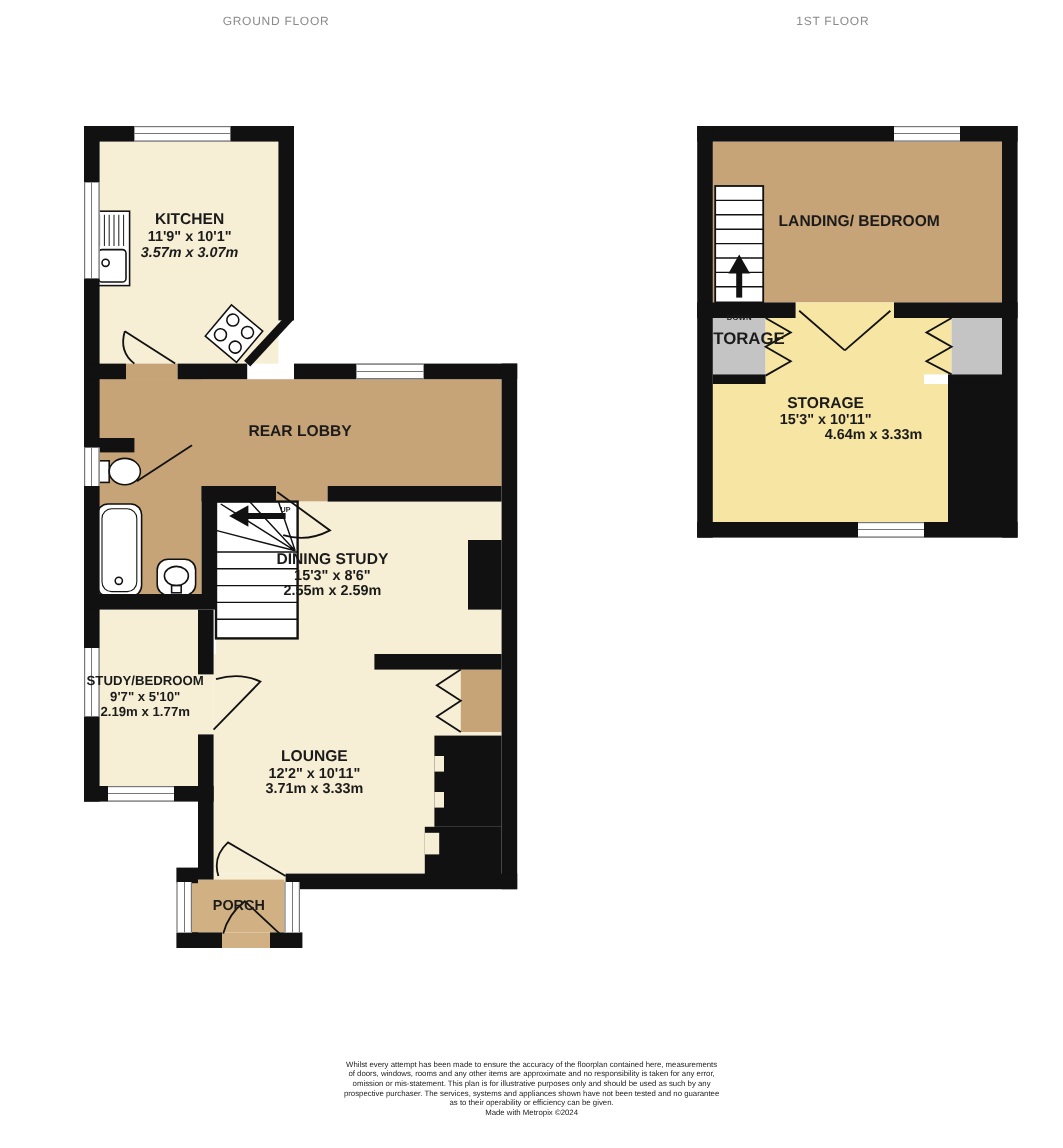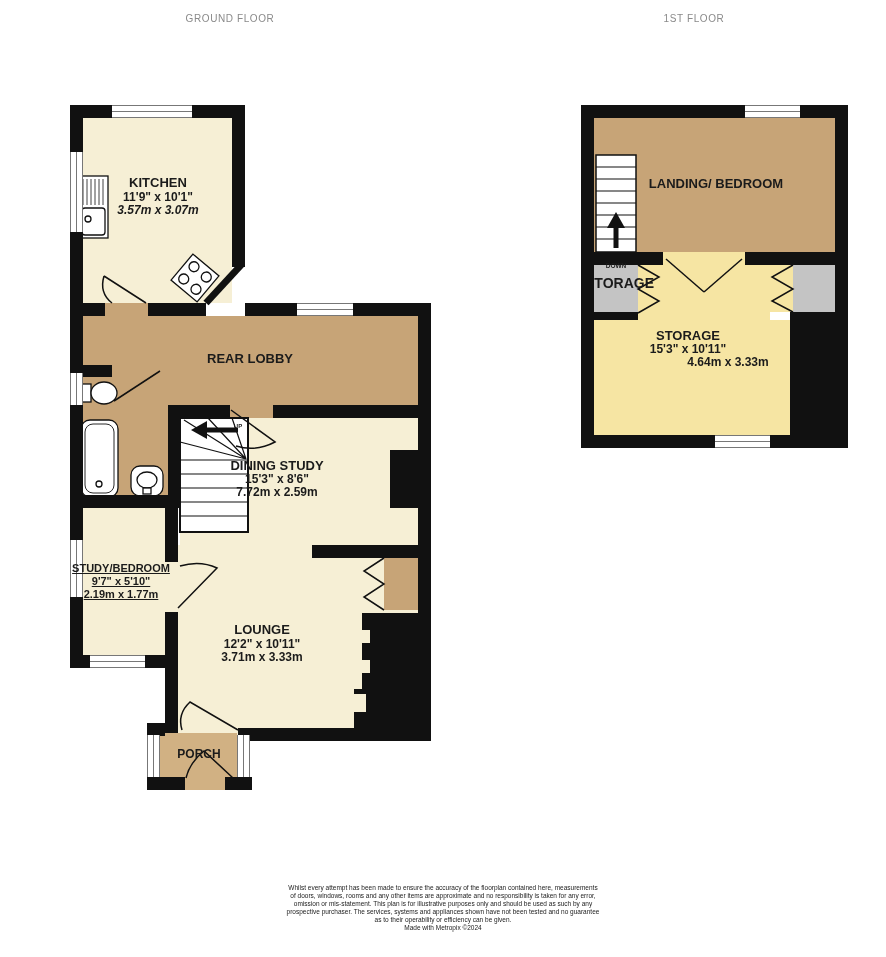--- a/index.html
+++ b/index.html
@@ -11,21 +11,21 @@
   .porch-tan{position:absolute;background:var(--porch-tan,#d1b183);}
   .bed-yellow{position:absolute;background:var(--bedroom-yellow,#f6e5a3);}
   .cup-gray{position:absolute;background:var(--cupboard-gray,#c4c4c4);}
   .white{position:absolute;background:#fff;}
   .winH{position:absolute;background:#fff;box-sizing:border-box;border-top:1.5px solid #777;border-bottom:1.5px solid #777;
         background-image:linear-gradient(to bottom,transparent calc(50% - .5px),#777 calc(50% - .5px),#777 calc(50% + .5px),transparent calc(50% + .5px));}
   .winV{position:absolute;background:#fff;box-sizing:border-box;border-left:1.5px solid #777;border-right:1.5px solid #777;
         background-image:linear-gradient(to right,transparent calc(50% - .5px),#777 calc(50% - .5px),#777 calc(50% + .5px),transparent calc(50% + .5px));}
   .lbl{position:absolute;transform:translateX(-50%);text-align:center;font-weight:bold;color:#1b1b1b;white-space:nowrap;line-height:1.1;}
   .floor-title{position:absolute;transform:translateX(-50%);font-size:10px;color:#8a8a8a;letter-spacing:.6px;white-space:nowrap;}
-  .fs13{font-size:13px;} .fs12{font-size:12px;} .fs11{font-size:11px;text-decoration:underline;} .fs6{font-size:6px;} .fs65{font-size:6.5px;}
+  .fs13{font-size:13px;} .fs12{font-size:12px;} .fs11{font-size:11px;} .fs6{font-size:6px;} .fs65{font-size:6.5px;}
   .clip{position:absolute;overflow:hidden;}
   #disclaimer{position:absolute;left:0;top:884px;width:886px;text-align:center;color:#222;font-size:6.5px;line-height:8px;}
   svg{position:absolute;left:0;top:0;}
 </style>
 </head>
 <body>
 
 <div id="canvas">
 
   <div class="room-cream" style="left:83px;top:118px;width:149px;height:185px;"></div>
@@ -168,21 +168,21 @@
   <div class="floor-title" style="left:694px;top:13px;">1ST FLOOR</div>
 
   <div class="lbl fs13" style="left:158px;top:176px;">KITCHEN</div>
   <div class="lbl fs12" style="left:158px;top:191px;">11'9" x 10'1"</div>
   <div class="lbl fs12" style="left:158px;top:204px;font-style:italic;">3.57m x 3.07m</div>
 
   <div class="lbl fs13" style="left:250px;top:352px;text-align:center;">REAR LOBBY</div>
 
   <div class="lbl fs13" style="left:277px;top:459px;">DINING STUDY</div>
   <div class="lbl fs12" style="left:277px;top:473px;">15'3" x 8'6"</div>
-  <div class="lbl fs12" style="left:277px;top:486px;">7.72m x 2.59m</div>
+  <div class="lbl fs12" style="left:277px;top:486px;">2.55m x 2.59m</div>
 
   <div class="lbl fs11" style="left:121px;top:562px;">STUDY/BEDROOM</div>
   <div class="lbl fs11" style="left:121px;top:575px;">9'7" x 5'10"</div>
   <div class="lbl fs11" style="left:121px;top:588px;">2.19m x 1.77m</div>
 
   <div class="lbl fs13" style="left:262px;top:623px;">LOUNGE</div>
   <div class="lbl fs12" style="left:262px;top:638px;">12'2" x 10'11"</div>
   <div class="lbl fs12" style="left:262px;top:651px;">3.71m x 3.33m</div>
 
   <div class="lbl fs12" style="left:199px;top:748px;text-align:right;">PORCH</div>

